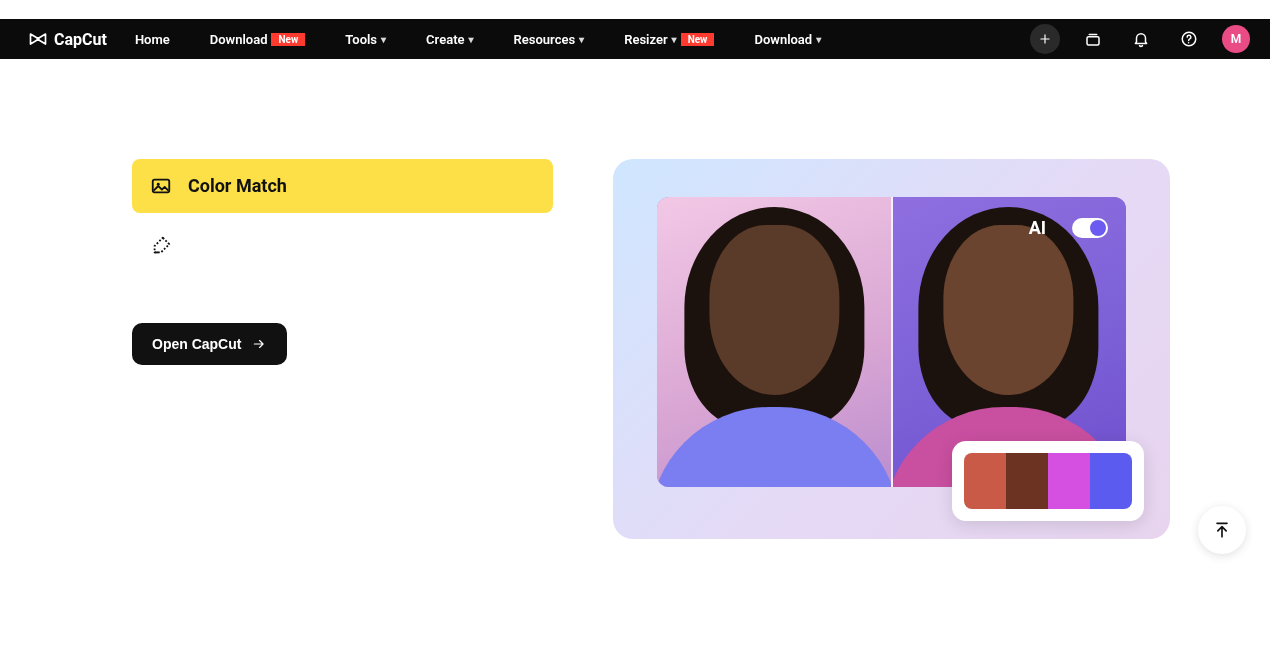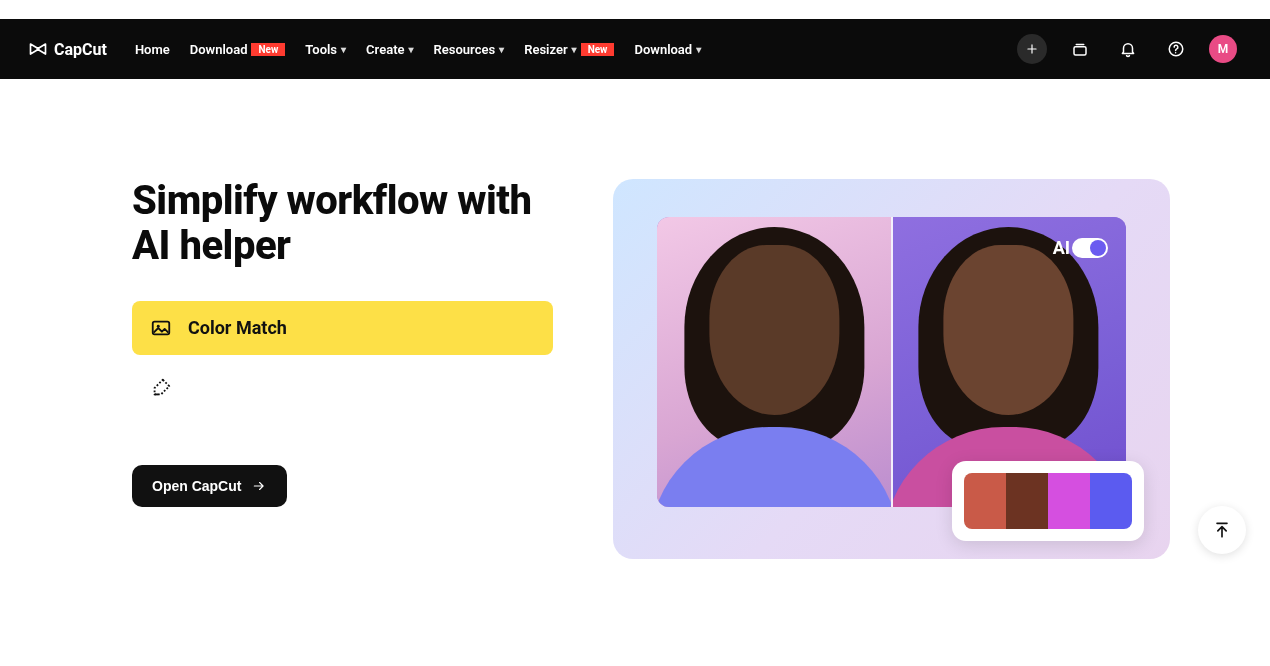--- a/index.html
+++ b/index.html
@@ -10,33 +10,33 @@
     width: 1270px;
     height: 666px;
     overflow: hidden;
     position: relative;
   }
   
   .top-gap { height: 19px; background:#fff; }
   
   .header {
     background: #0b0b0b;
-    height: 60px;
+    height: 40px;
     display: flex;
     align-items: center;
-    padding: 0 33px 0 28px;
+    padding: 0 20px 0 28px;
     color: #fff;
     font-size: 13px;
   }
   .logo {
     display: flex; align-items: center; gap: 6px;
     font-weight: 700; font-size: 16px; margin-right: 28px;
   }
   .logo .mark { display:flex; align-items:center; }
-  .nav { display:flex; align-items:center; gap:20px; }
+  .nav { display:flex; align-items:center; gap:40px; }
   .nav-item { display:flex; align-items:center; gap:4px; font-size:13px; font-weight:600; cursor:pointer; }
   .nav-item .chev { font-size:10px; opacity:.85; }
   .badge-new {
     background:#ff3b30; color:#fff; border-radius:0; font-size:10px; padding:1px 7px; font-weight:700;
   }
   .header-right { margin-left:auto; display:flex; align-items:center; gap:18px; }
   .icon-btn {
     width:30px; height:30px; border-radius:50%; display:flex; align-items:center; justify-content:center;
     cursor:pointer;
   }
@@ -91,21 +91,21 @@
   .face { position:absolute; top:18px; left:50%; transform:translateX(-50%); width:130px; height:170px; background:#5a3a28; border-radius:70px 70px 80px 80px / 90px 90px 100px 100px; }
   .hair { position:absolute; top:0; left:50%; transform:translateX(-50%); width:180px; height:220px; background:#1c120d; border-radius:90px 90px 60px 60px / 100px 100px 80px 80px; z-index:0;}
   .face { z-index:1; }
   .shoulders { position:absolute; bottom:-30px; left:50%; transform:translateX(-50%); width:250px; height:120px; background:#1c120d; border-radius:120px 120px 0 0; z-index:0;}
   .photo-right .face { background:#6b4430; }
   .photo-right .shoulders { background:#c94fa0; }
   .photo-left .shoulders { background:#7a7ef0; }
   .divider-line { position:absolute; left:50%; top:0; bottom:0; width:2px; background:rgba(255,255,255,.9); }
 
   .ai-toggle {
-    position:absolute; top:20px; right:18px; display:flex; align-items:center; gap:2px; color:#fff; font-weight:700; font-size:18px;
+    position:absolute; top:20px; right:18px; display:flex; align-items:center; gap:26px; color:#fff; font-weight:700; font-size:18px;
   }
   .toggle {
     width:36px; height:20px; background:#fff; border-radius:12px; position:relative;
   }
   .toggle::after { content:""; position:absolute; right:2px; top:2px; width:16px; height:16px; border-radius:50%; background:#6b5bf0; }
 
   .palette-card {
     position:absolute; right:26px; bottom:18px; background:#fff; border-radius:14px; padding:12px; display:flex; gap:0;
     box-shadow:0 4px 18px rgba(0,0,0,.12);
   }
@@ -193,21 +193,20 @@
         </svg>
     </div>
     <div class="avatar">
       <span>M</span>
     </div>
   </div>
 </div>
 
 <div class="main">
   <div class="left">
-    <h1>Simplify workflow with AI helper</h1>
 
     <div class="feature-list">
 
       <div class="feature active">
         <span class="ficon">
           <svg width="22" height="22" viewBox="0 0 24 24" fill="none">
               <rect x="3" y="5" width="18" height="14" rx="2" stroke="#111" stroke-width="2"></rect>
               <circle cx="9" cy="10" r="1.6" fill="#111"></circle>
               <path d="M4 17l5-5 4 4 3-3 4 4" stroke="#111" stroke-width="2" stroke-linejoin="round" fill="none"></path>
             </svg>

